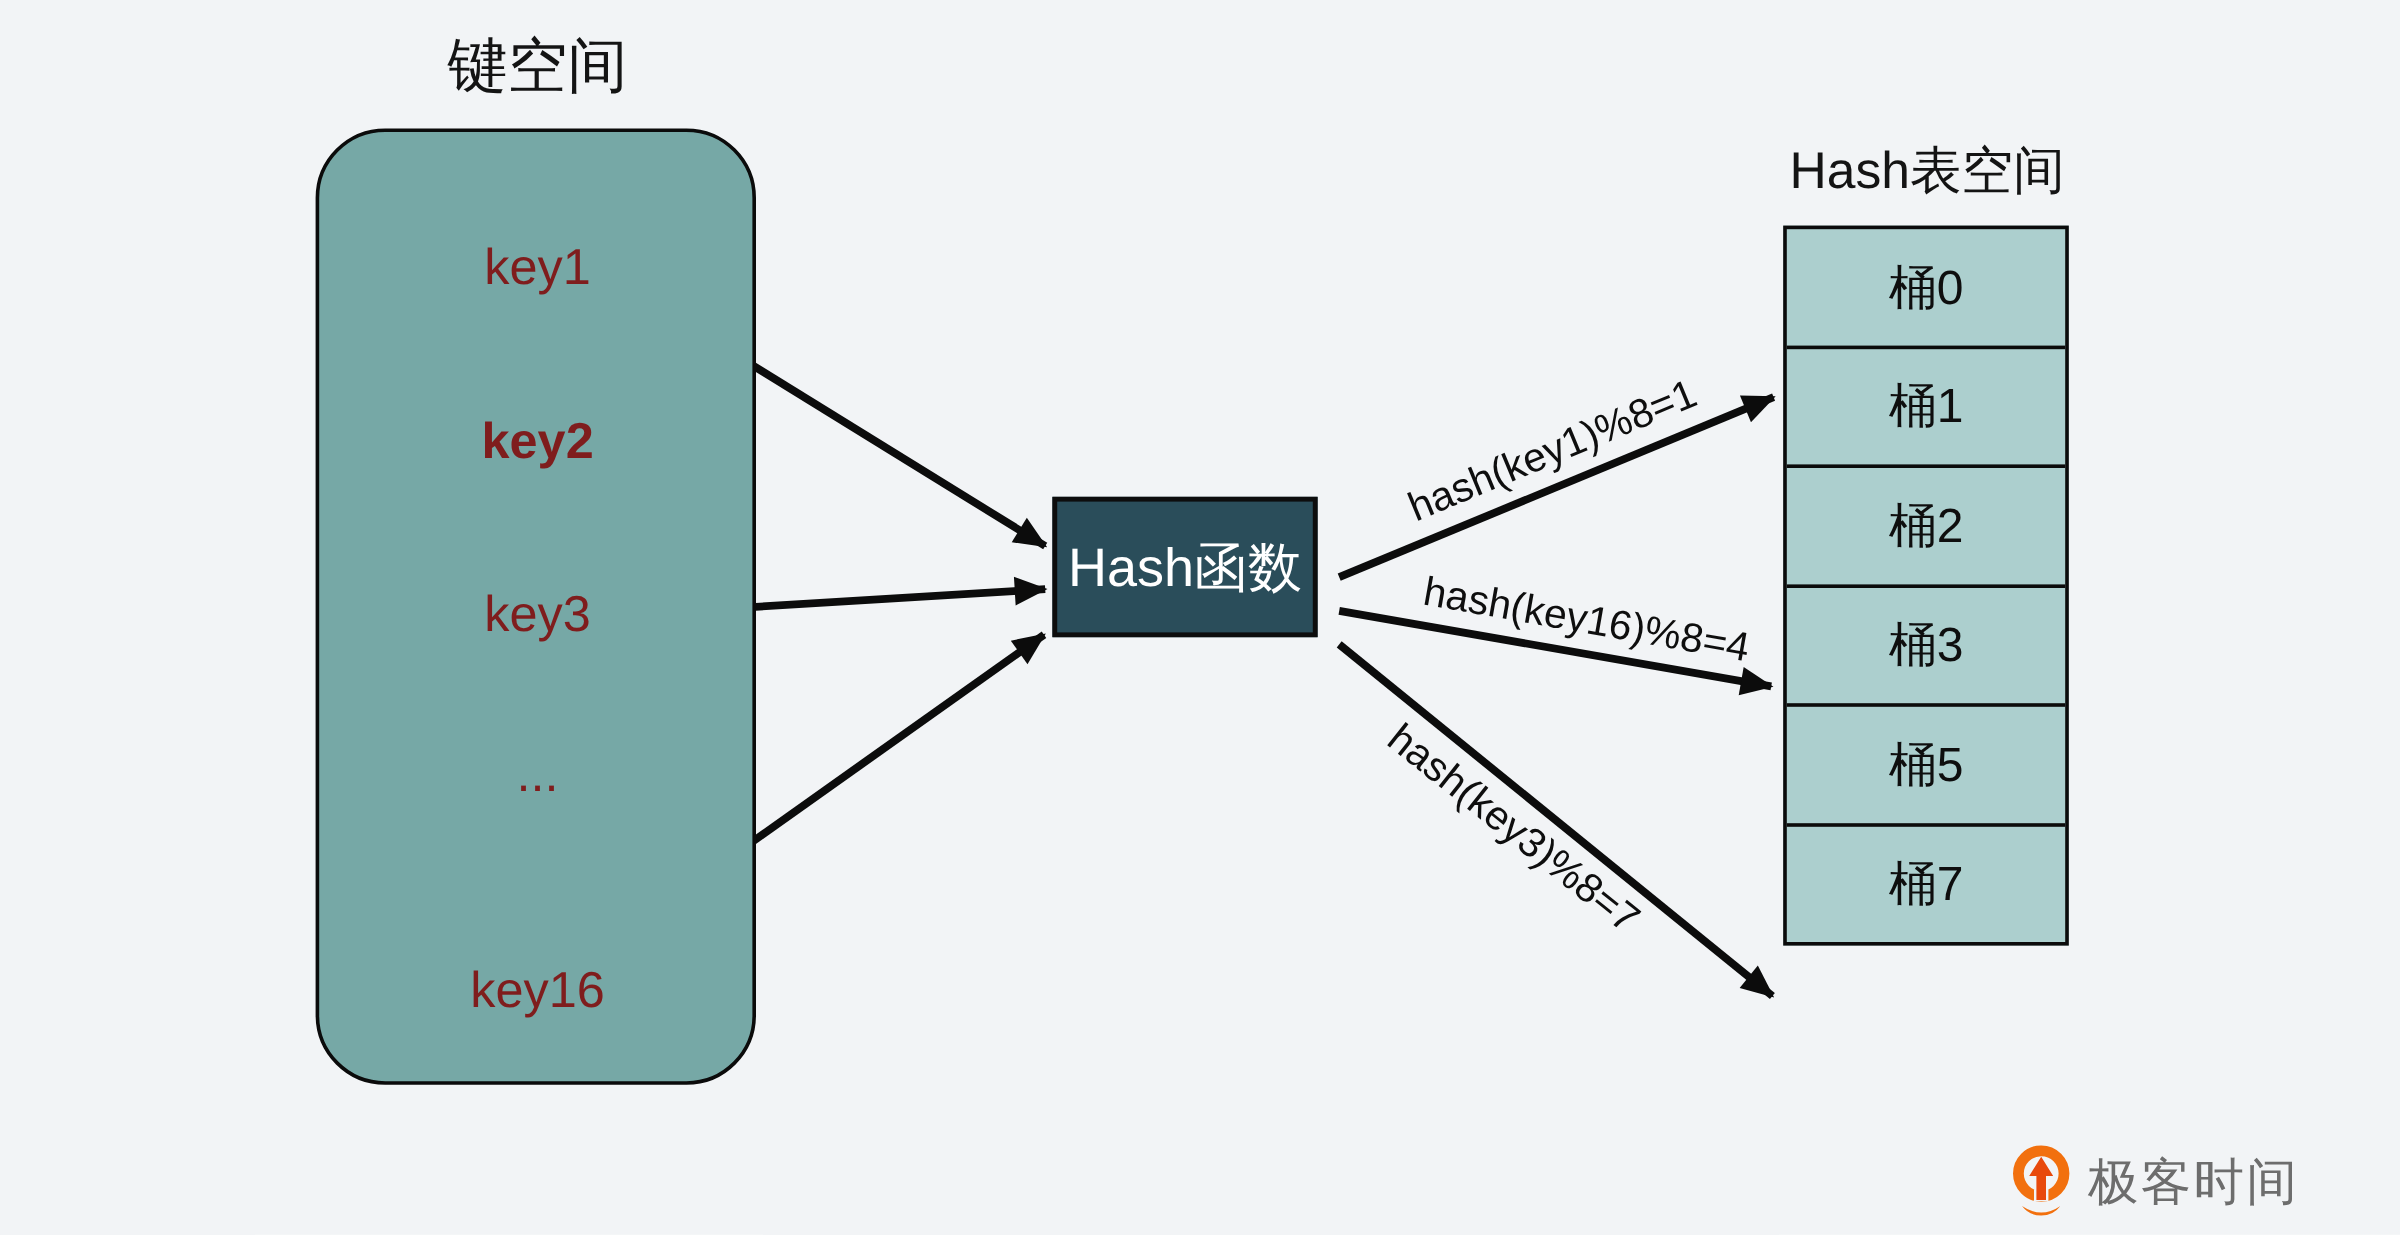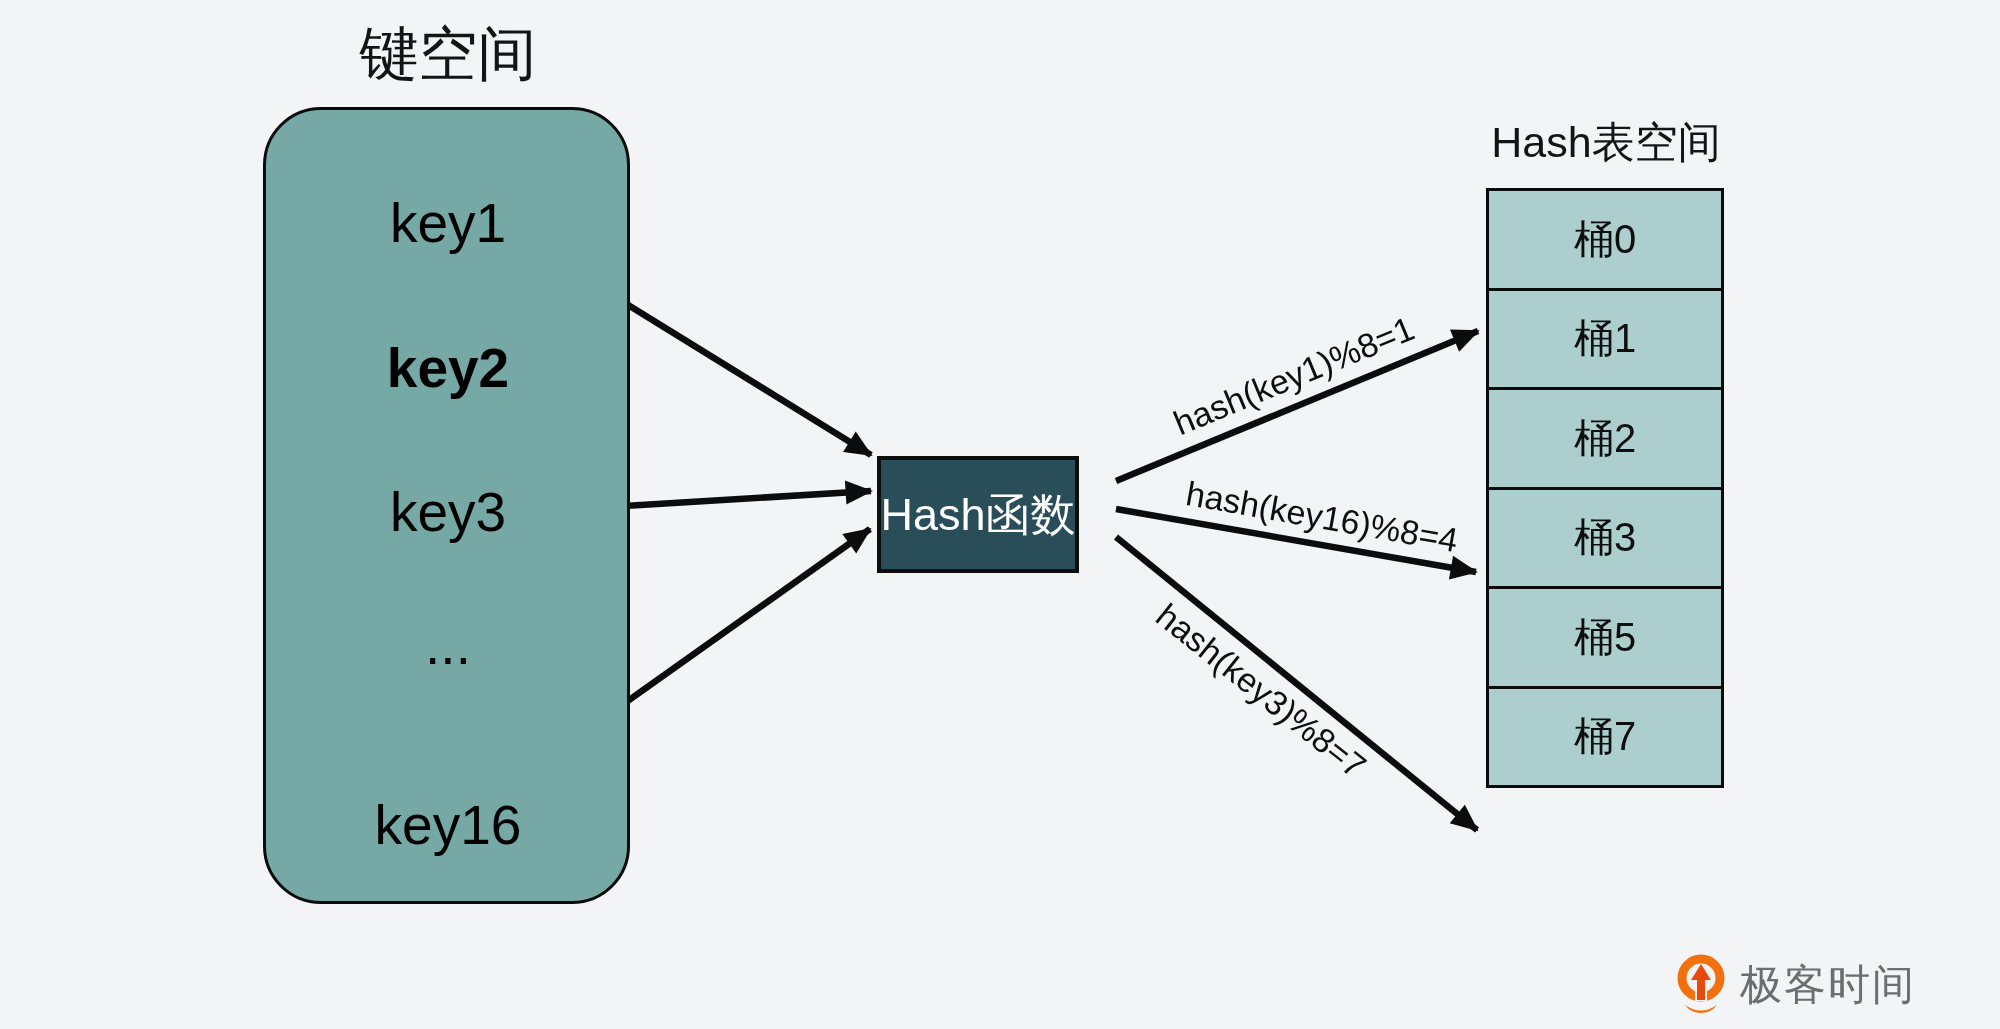--- a/index.html
+++ b/index.html
@@ -9,47 +9,47 @@
     height: 1029px;
     background: #f2f4f6;
     font-family: "Liberation Sans", sans-serif;
     color: #111;
     overflow: hidden;
   }
 
   .section-title {
     position: absolute;
     transform: translate(-50%, -50%);
-    font-size: 59px;
+    font-size: 50px;
     color: #141414;
     white-space: nowrap;
   }
 
   .key-space-box {
     position: absolute;
     left: 263px; top: 107px;
     width: 367px; height: 797px;
     background: #76a8a6;
     border: 3px solid #0b0b0b;
     border-radius: 58px;
     box-sizing: border-box;
   }
   .key-label {
     position: absolute;
     left: 448px;
     transform: translate(-50%, -50%);
-    font-size: 55px;
-    color: #000000;
+    font-size: 42px;
+    color: #7f1d1d;
     white-space: nowrap;
   }
 
   .hash-box {
     position: absolute;
-    left: 877px; top: 456px;
-    width: 202px; height: 117px;
+    left: 877px; top: 414px;
+    width: 221px; height: 117px;
     background: #2a4d5a;
     border: 4px solid #0d0d0d;
     box-sizing: border-box;
     display: flex;
     align-items: center;
     justify-content: center;
     color: #ffffff;
     font-size: 45px;
     white-space: nowrap;
   }

